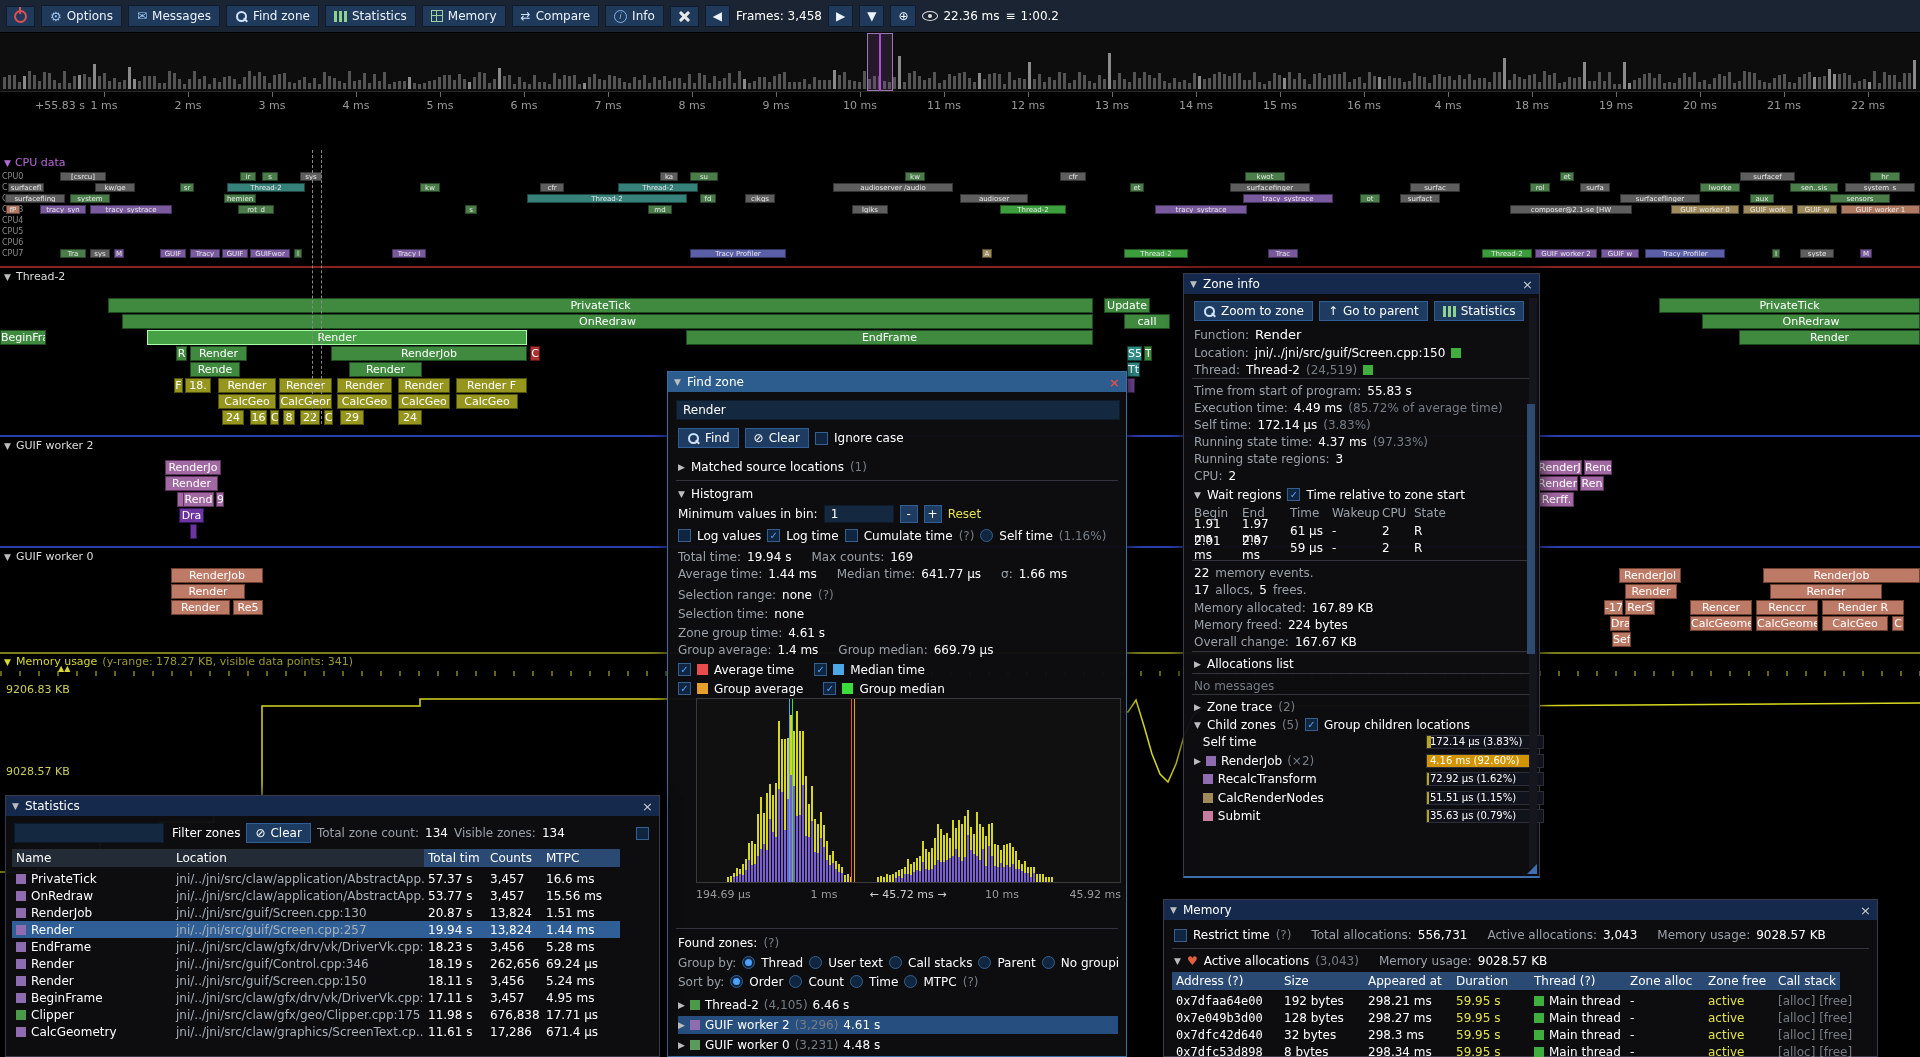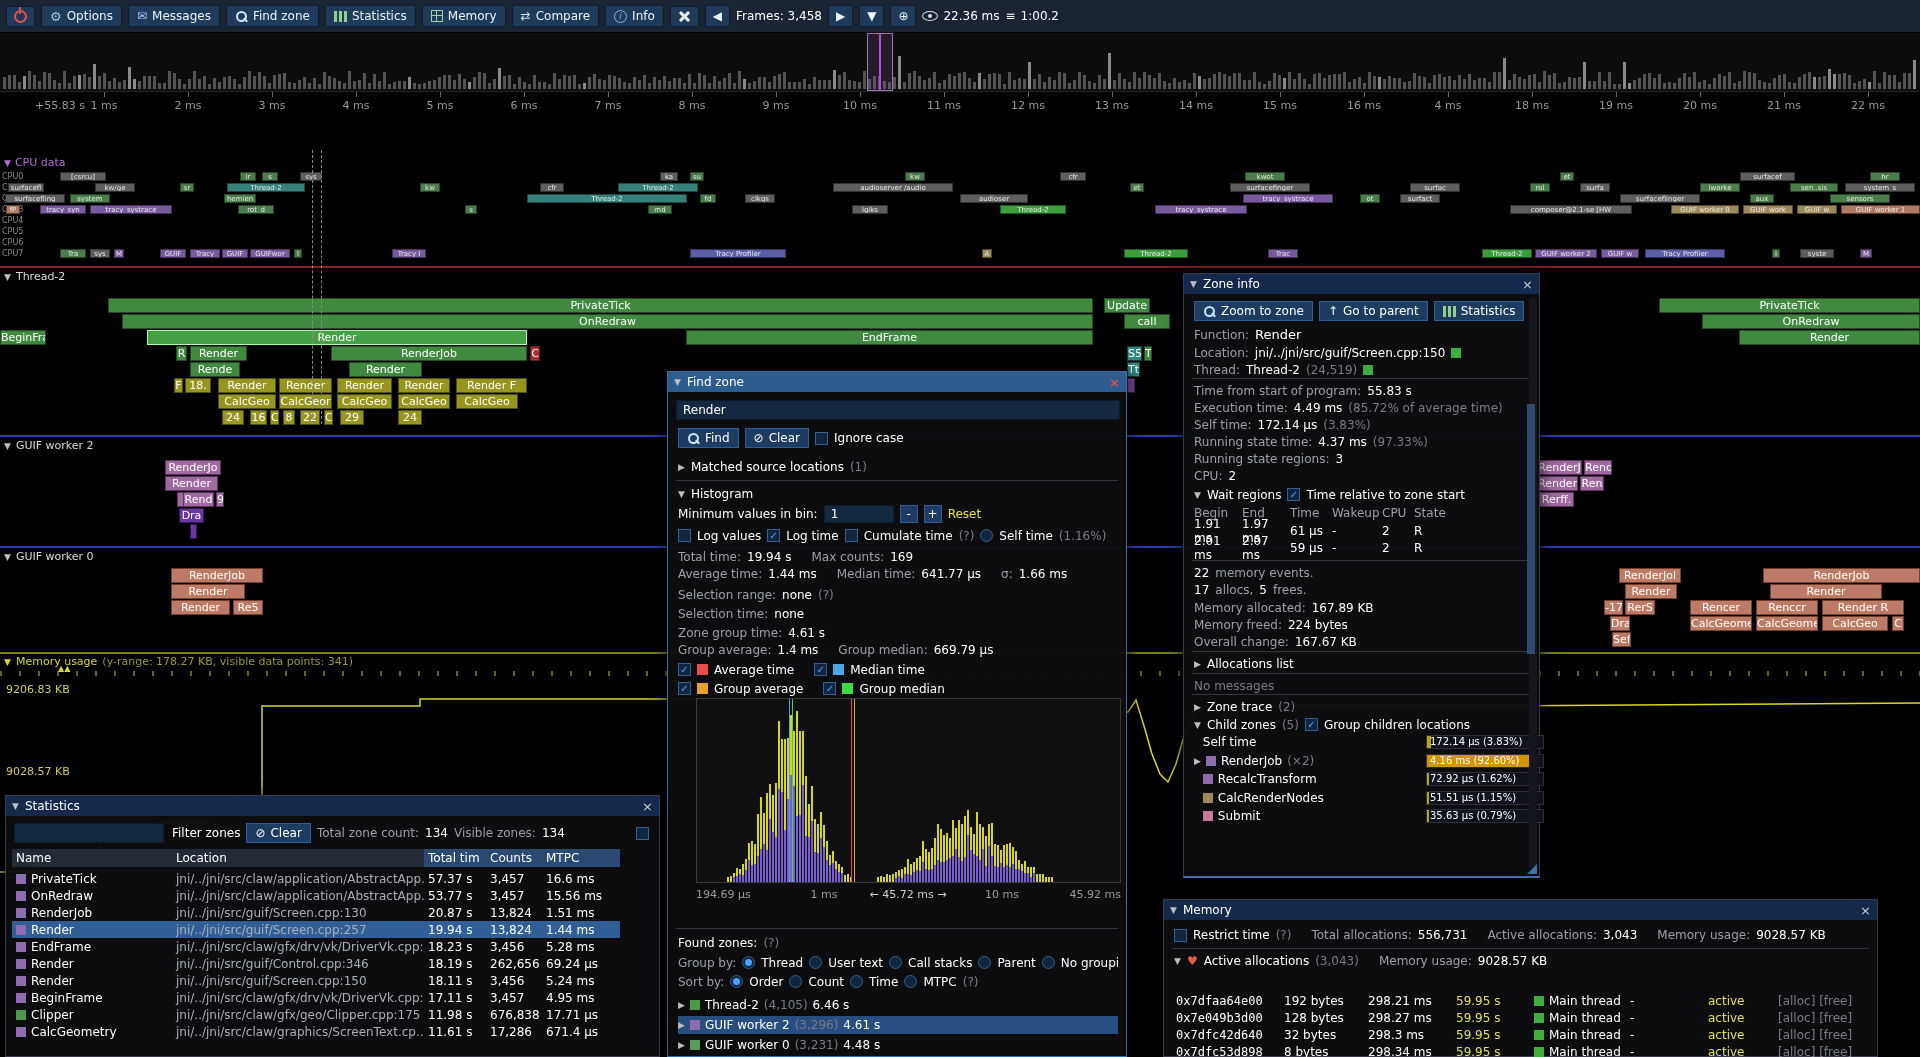--- a/index.html
+++ b/index.html
@@ -623,21 +623,21 @@
       <span>CPU data</span>
     </div>
   <div id="cpurows">
       <div class="cpurow" style="top: 172px;">
         <span class="cpulabel">CPU0</span>
         <div class="cpuseg" style="left: 60px; width: 46px; background: rgb(94, 94, 94);">[csrcu]</div>
         <div class="cpuseg" style="left: 240px; width: 16px; background: rgb(74, 125, 74);">ir</div>
         <div class="cpuseg" style="left: 262px; width: 16px; background: rgb(74, 125, 74);">s</div>
         <div class="cpuseg" style="left: 300px; width: 22px; background: rgb(94, 94, 94);">sys</div>
         <div class="cpuseg" style="left: 660px; width: 18px; background: rgb(94, 94, 94);">ka</div>
-        <div class="cpuseg" style="left: 690px; width: 14px; background: rgb(74, 125, 74);">su</div>
+        <div class="cpuseg" style="left: 690px; width: 28px; background: rgb(74, 125, 74);">su</div>
         <div class="cpuseg" style="left: 905px; width: 20px; background: rgb(74, 125, 74);">kw</div>
         <div class="cpuseg" style="left: 1060px; width: 26px; background: rgb(94, 94, 94);">cfr</div>
         <div class="cpuseg" style="left: 1245px; width: 40px; background: rgb(74, 125, 74);">kwot</div>
         <div class="cpuseg" style="left: 1560px; width: 14px; background: rgb(74, 125, 74);">et</div>
         <div class="cpuseg" style="left: 1740px; width: 55px; background: rgb(94, 94, 94);">surfacef</div>
         <div class="cpuseg" style="left: 1870px; width: 30px; background: rgb(74, 125, 74);">hr</div>
       </div>
       <div class="cpurow" style="top: 183px;">
         <span class="cpulabel">CPU1</span>
         <div class="cpuseg" style="left: 8px; width: 36px; background: rgb(94, 94, 94);">surfacefl</div>
@@ -1446,20 +1446,30 @@
     <div class="sep" style="top:48px"></div>
     <div class="row" style="top:52px">
       <span class="tri">▼</span>
       <span style="color:#e06040">♥</span>
       <span class="val">Active allocations</span>
       <span class="dim">(3,043)</span>
       <span class="gap"></span>
       <span class="lbl">Memory usage:</span>
       <span class="val">9028.57 KB</span>
     </div>
+    <div class="mhead" style="top:72px" id="memhead">
+        <div class="hc">Address (?)</div>
+        <div class="hc">Size</div>
+        <div class="hc">Appeared at</div>
+        <div class="hc">Duration</div>
+        <div class="hc">Thread (?)</div>
+        <div class="hc">Zone alloc</div>
+        <div class="hc">Zone free</div>
+        <div class="hc">Call stack</div>
+      </div>
     <div id="memrows">
         <div class="mrow" style="top: 92px;">
           <div class="mono val">0x7dfaa64e00</div>
           <div class="val">192 bytes</div>
           <div class="val">298.21 ms</div>
           <div class="yel">59.95 s</div>
           <div class="thcell">
             <span class="sqi" style="background: rgb(63, 174, 63);"></span>
             <span class="val">Main thread</span>
           </div>

